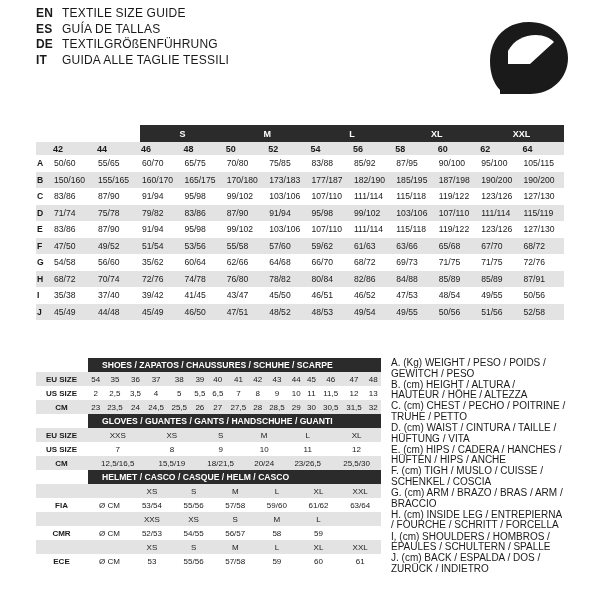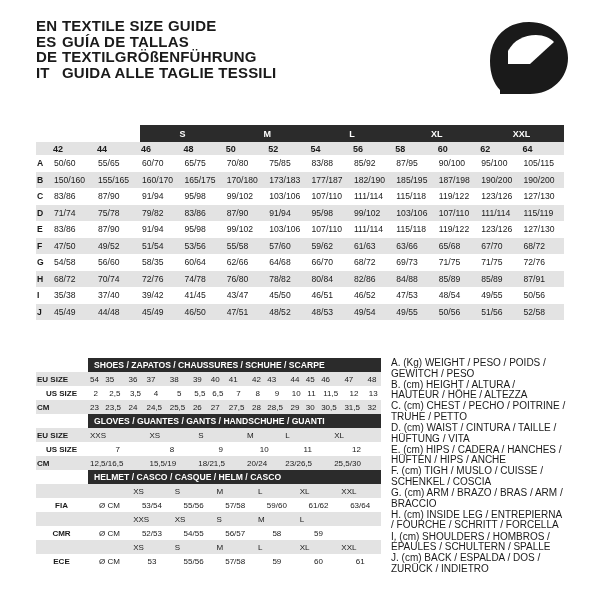--- a/index.html
+++ b/index.html
@@ -8,27 +8,27 @@
     width: 600px; height: 600px;
     background: #ffffff;
     font-family: "Liberation Sans", sans-serif;
     color: #1a1a1a;
     position: relative;
     overflow: hidden;
   }
 
   
   .header {
-    position: absolute; left: 36px; top: 18px;
-    font-size: 15px; line-height: 15.5px;
+    position: absolute; left: 36px; top: 6px;
+    font-size: 12px; line-height: 15.5px;
     letter-spacing: 0.2px;
   }
   .header .row { display: flex; }
   .header .lang { width: 26px; font-weight: bold; }
-  .header .txt { font-weight: bold; }
+  .header .txt { font-weight: normal; }
 
   
   .helmet-icon { position: absolute; right: 28px; top: 20px; }
 
   
   .maintable {
     position: absolute; left: 36px; top: 125px;
     width: 528px;
     font-size: 8.6px;
   }
@@ -47,26 +47,26 @@
   .plain { background: #ffffff; }
 
   
   .bottom { position: absolute; left: 36px; top: 358px; width: 528px; font-size: 8px; }
   .bottom-left { position: absolute; left: 0; top: 0; width: 345px; }
   .bottom-right { position: absolute; left: 355px; top: 0; width: 175px; font-size: 10px; line-height: 10.6px; }
 
   .secbar {
     background: #2b2b2b; color: #fff; font-weight: bold;
     font-size: 8.6px; height: 14px; line-height: 14px;
-    padding-left: 6px; margin-left: 52px;
+    padding-left: 14px; margin-left: 52px;
   }
   .subtable { border-collapse: collapse; width: 100%; font-size: 8px; }
   .subtable td { padding: 0 2px; height: 14px; vertical-align: middle; }
   .subtable td.lbl { width: 52px; font-weight: bold; padding-left: 1px; }
-  .row-g { background: #e3e3e3; }
+  .row-g { background: #e3e3e3; text-align: center; }
   .row-w { background: #ffffff; text-align: center; }
 
   .legend p { margin: 0 0 0.5px 0; }
 </style>
 </head>
 <body>
 
 <div class="header">
   <div class="row">
     <span class="lang">EN</span>
@@ -209,21 +209,21 @@
         <td>61/63</td>
         <td>63/66</td>
         <td>65/68</td>
         <td>67/70</td>
         <td>68/72</td>
       </tr>
       <tr class="body-row plain">
         <td class="rowlab">G</td>
         <td>54/58</td>
         <td>56/60</td>
-        <td>58/35</td>
+        <td>35/62</td>
         <td>60/64</td>
         <td>62/66</td>
         <td>64/68</td>
         <td>66/70</td>
         <td>68/72</td>
         <td>69/73</td>
         <td>71/75</td>
         <td>71/75</td>
         <td>72/76</td>
       </tr>

